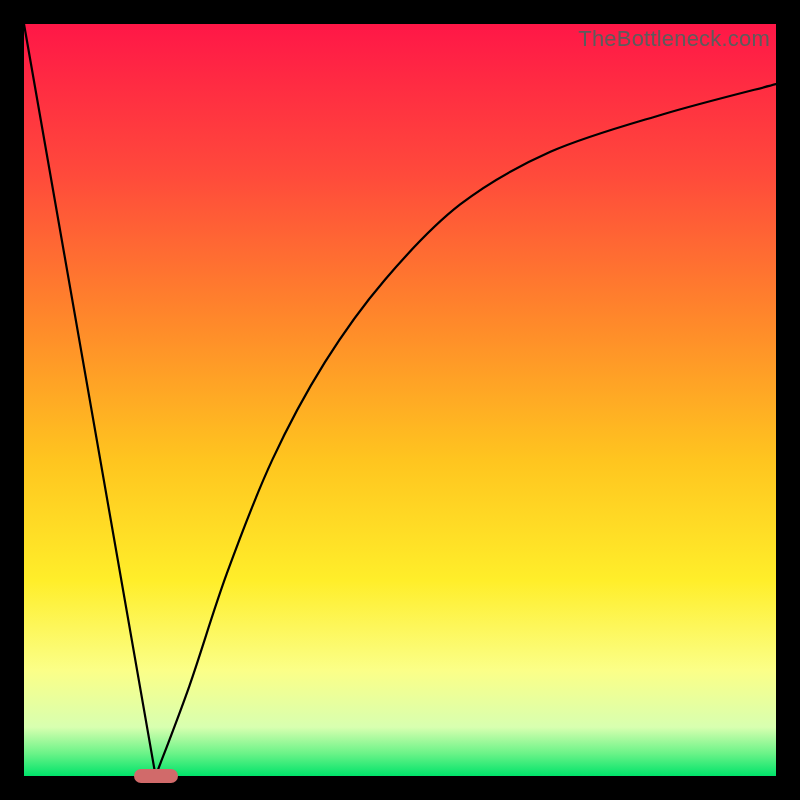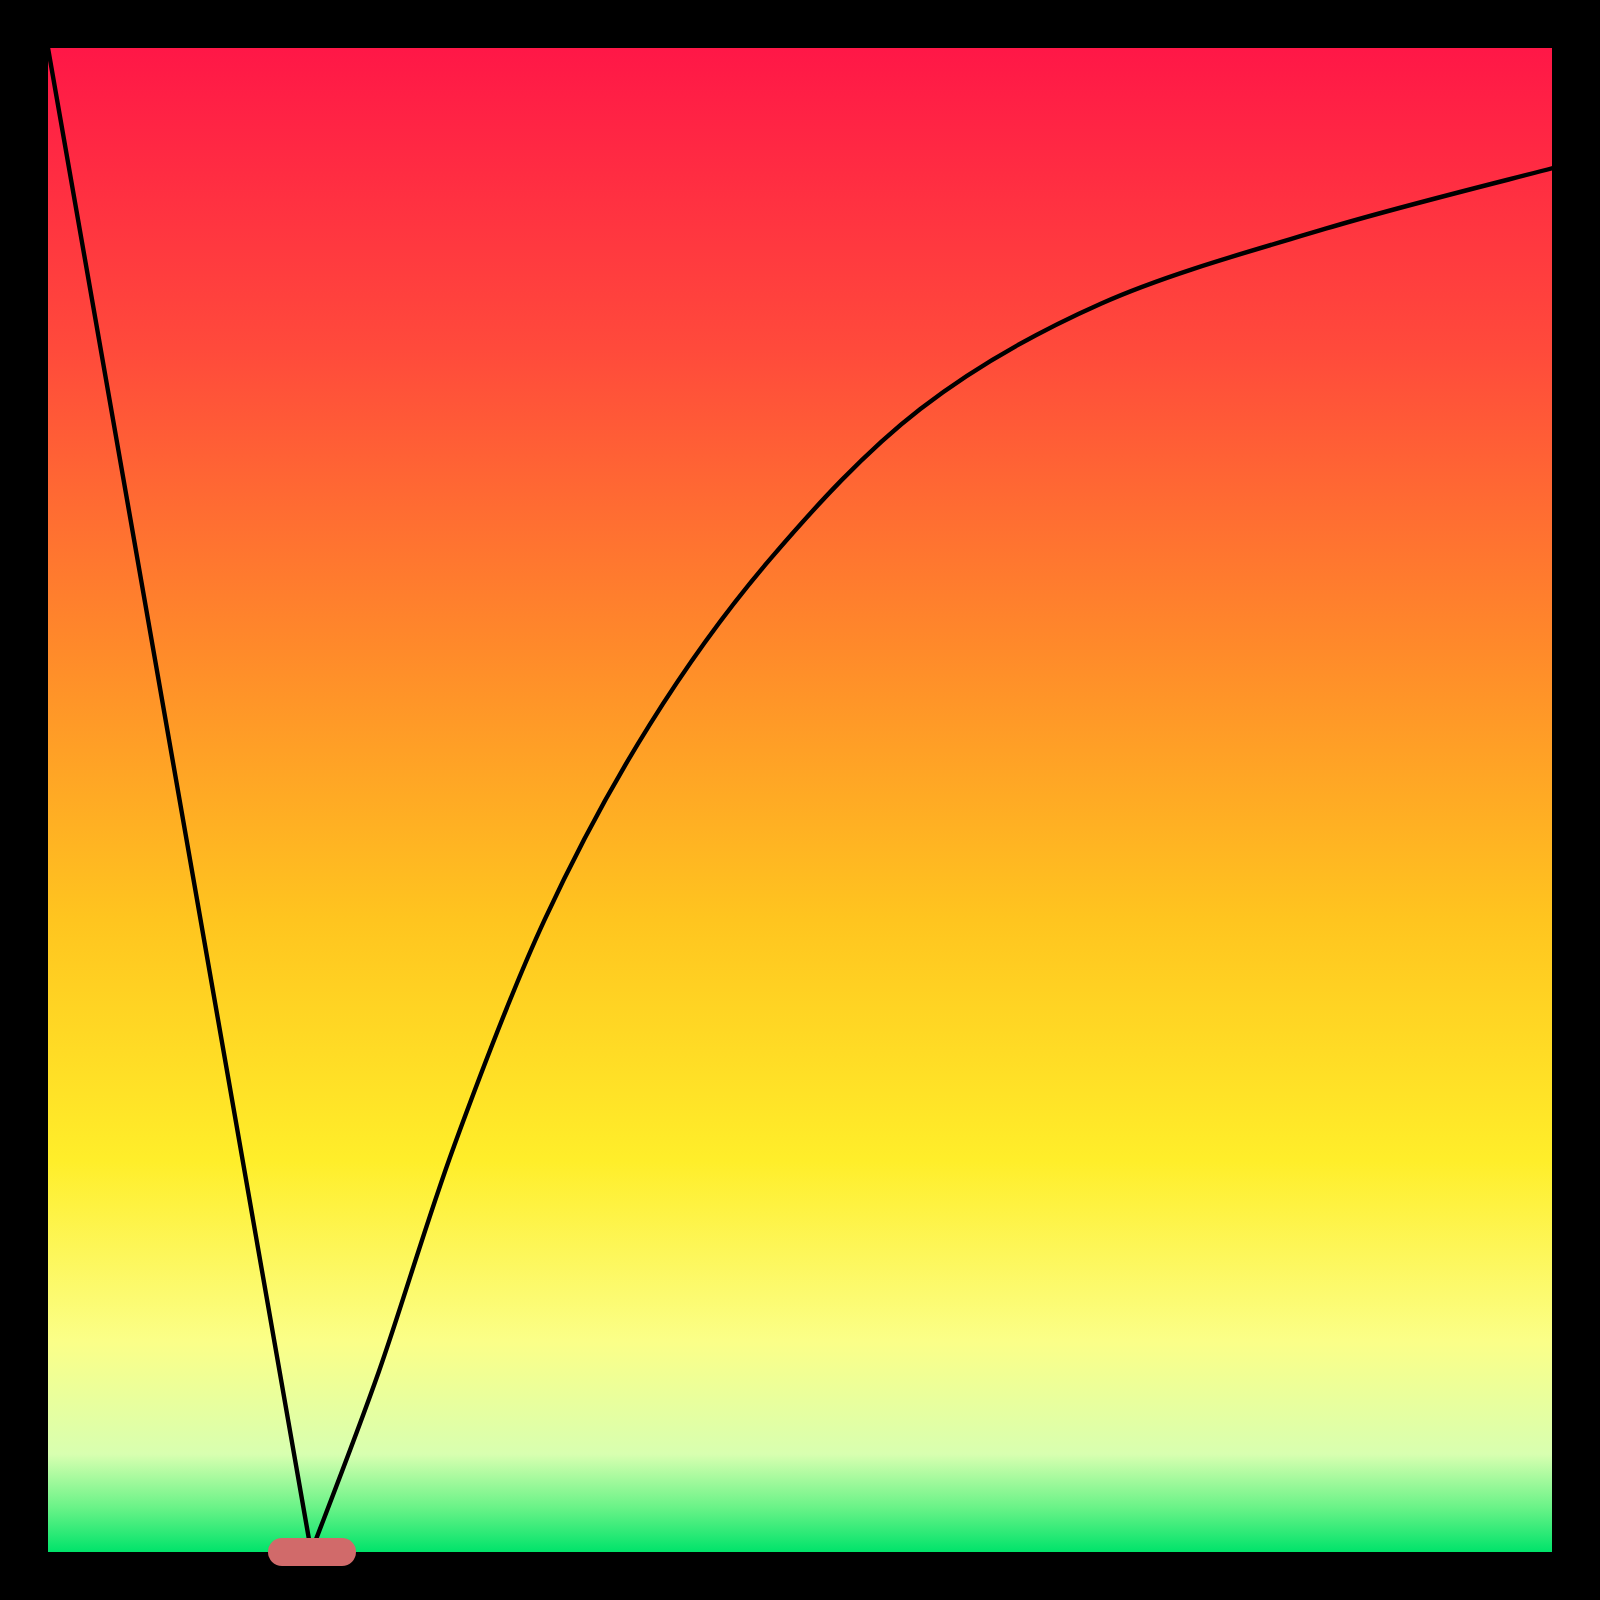--- a/index.html
+++ b/index.html
@@ -73,13 +73,14 @@
     </defs>
     <rect x="0" y="0" width="752" height="752" fill="url(#bg)"></rect>
   </svg>
 
   <svg class="curve" viewBox="0 0 752 752" preserveAspectRatio="none">
     <path id="curve-path" d="M 0 0 L 131.6 752 L 131.6 752 C 137.24 736.96 153.53333333333333 695.6 165.44 661.76 C 177.34666666666666 627.92 189.25333333333336 586.5600000000001 203.04000000000002 548.96 C 216.82666666666668 511.36 231.8666666666667 471.2533333333334 248.16000000000003 436.16 C 264.4533333333334 401.06666666666666 282 368.48 300.8 338.4 C 319.6 308.31999999999994 338.4 281.99999999999994 360.96 255.67999999999995 C 383.52 229.35999999999996 408.58666666666664 201.78666666666666 436.15999999999997 180.48000000000002 C 463.7333333333333 159.17333333333337 492.56 142.88000000000002 526.4 127.84000000000003 C 560.24 112.80000000000003 601.5999999999999 101.52000000000002 639.1999999999999 90.24000000000001 C 676.8 78.96 733.2 65.1733333333333 752 60.15999999999997" fill="none" stroke="#000" stroke-width="2.2" stroke-linecap="round" stroke-linejoin="round"></path>
   </svg>
 
   <div class="marker" id="marker" style="left: 131.6px; top: 752px; background: rgb(209, 106, 106);"></div>
 
+  <div class="watermark">TheBottleneck.com</div>
 </div>
 
 </body></html>

